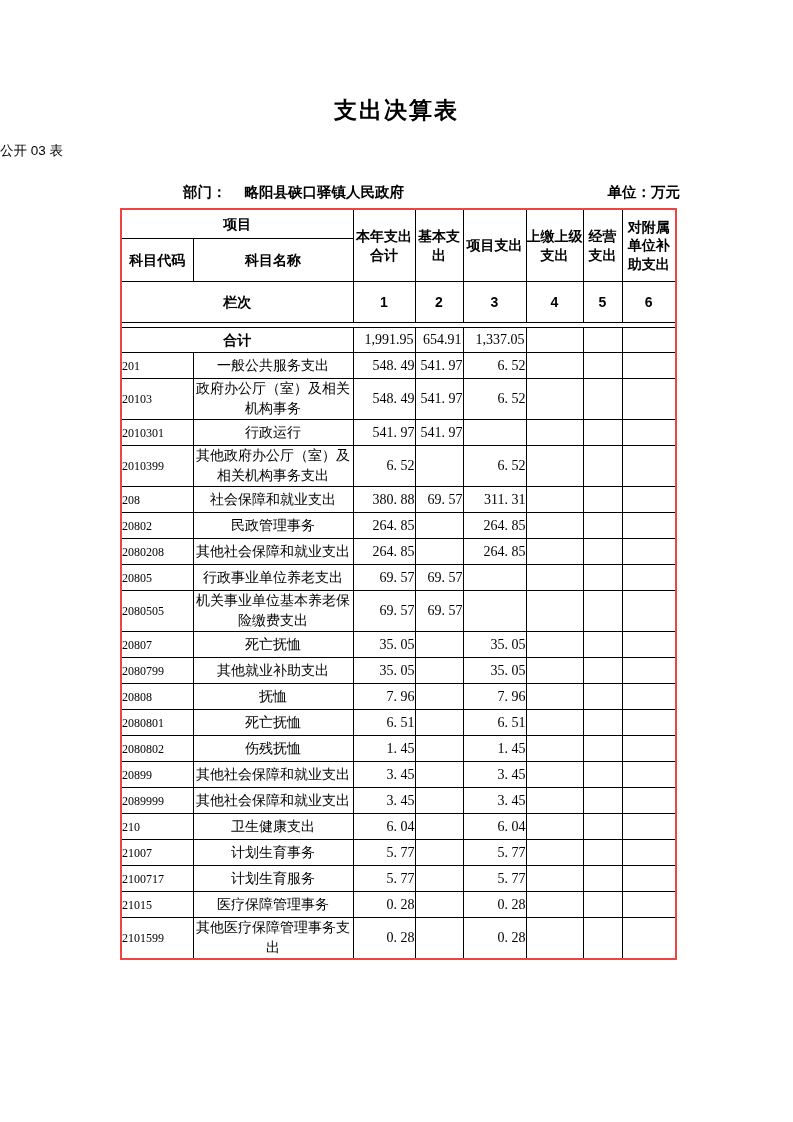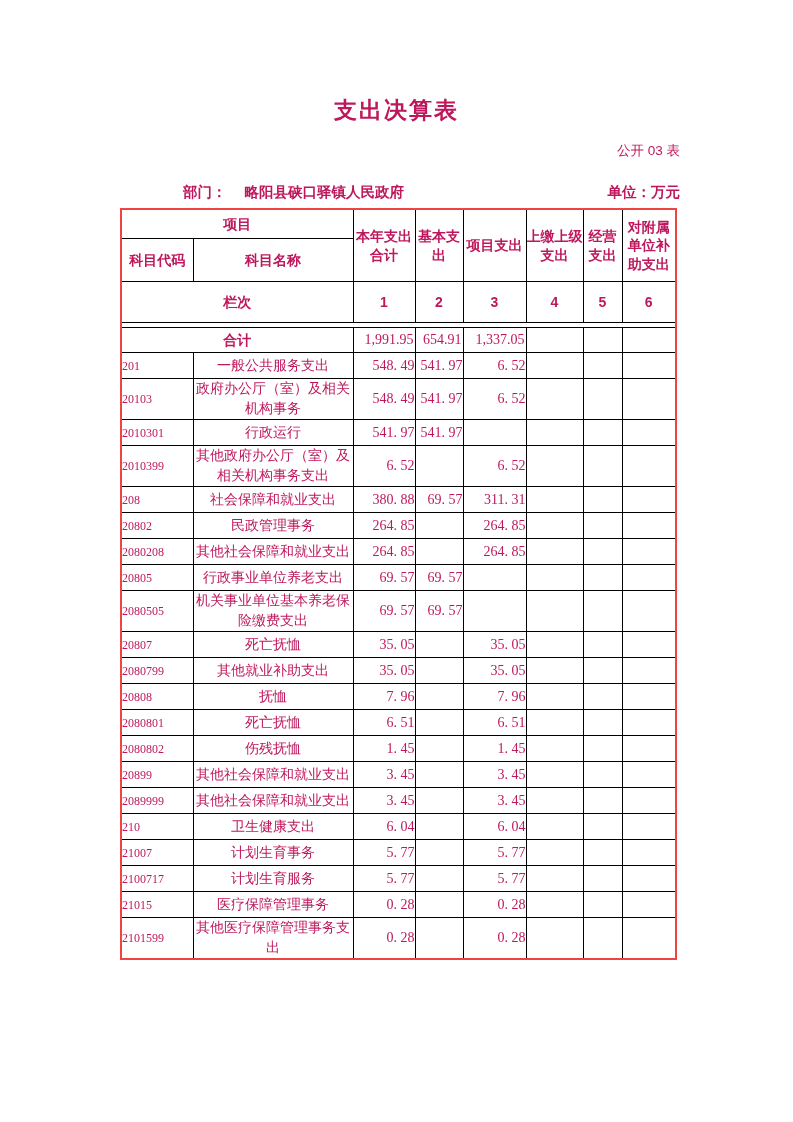--- a/index.html
+++ b/index.html
@@ -1,36 +1,36 @@
 <!DOCTYPE html>
 <html><head>
 <meta charset="utf-8">
 <style>
   html,body { margin:0; padding:0; background:#ffffff; }
   .page {
     position:relative;
     width:793px; height:1122px;
     background:#ffffff;
-    color:#be185d;
+    color:#000000;
     font-family:"Liberation Serif","DejaVu Serif",serif;
     overflow:hidden;
   }
   .title {
     margin:0;
     padding-top:95px;
     text-align:center;
     font-family:"Liberation Sans","DejaVu Sans",sans-serif;
     font-size:23px;
     font-weight:700;
     letter-spacing:2px;
   }
   .pub-label {
     width:680px;
     margin-top:16px;
-    text-align:right;
+    text-align:left;
     font-family:"Liberation Sans","DejaVu Sans",sans-serif;
     font-size:13.5px;
   }
   .meta-row {
     width:497px;
     margin:23px 113px 6px 183px;
     display:flex;
     justify-content:space-between;
     align-items:flex-end;
     font-family:"Liberation Sans","DejaVu Sans",sans-serif;

